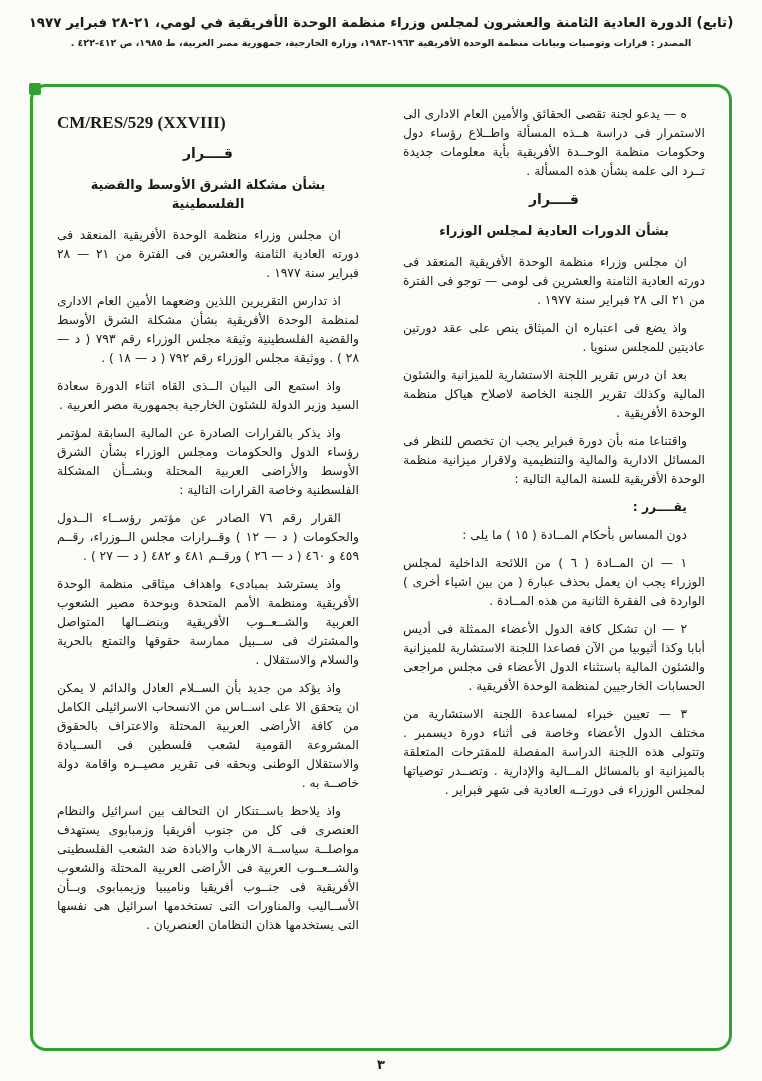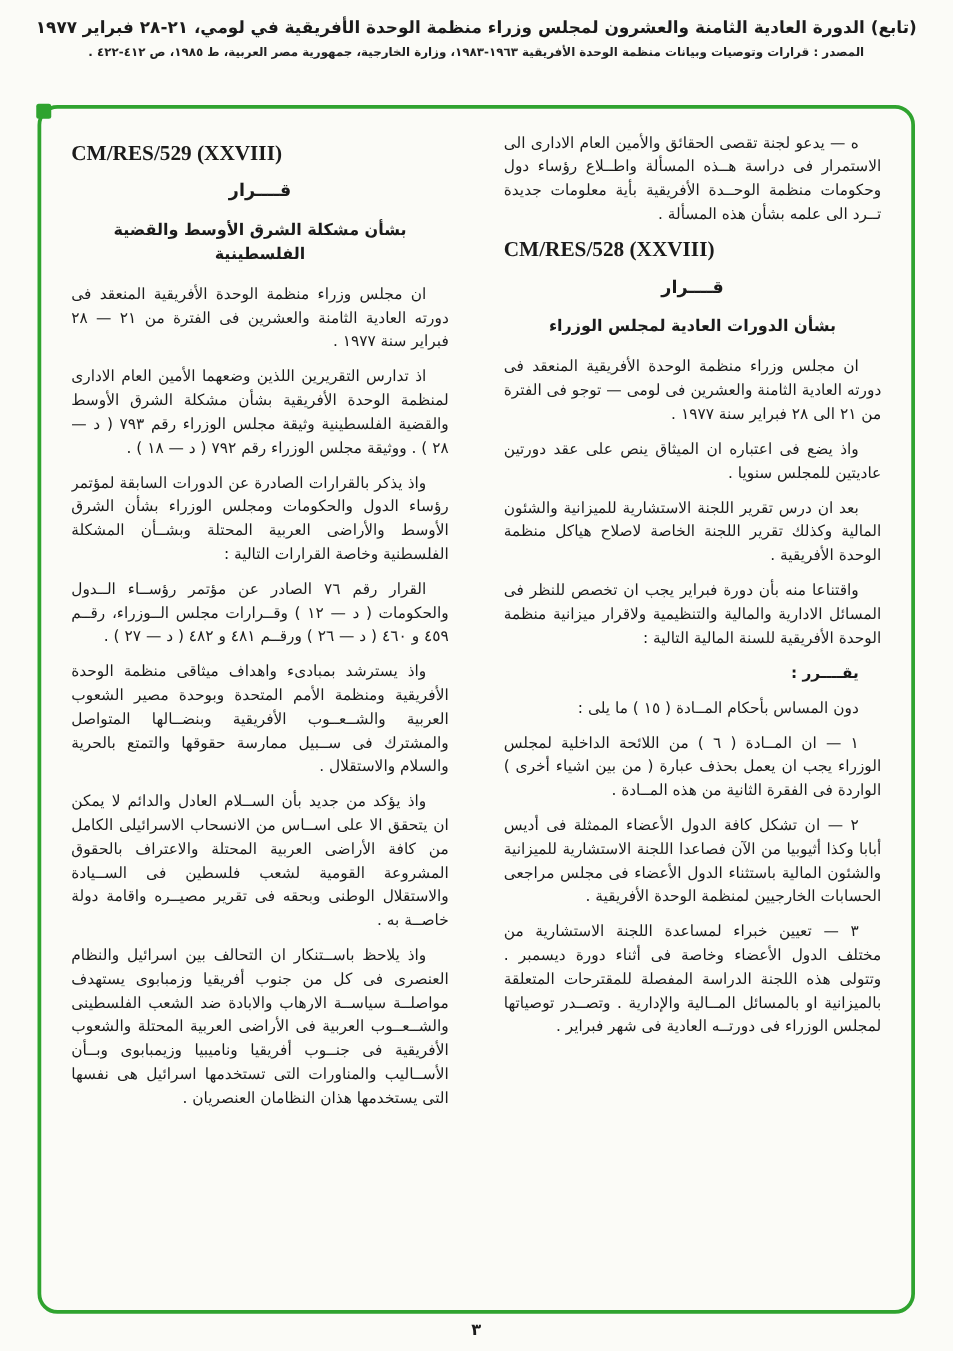--- a/index.html
+++ b/index.html
@@ -87,41 +87,41 @@
     <div class="header-line1">(تابع) الدورة العادية الثامنة والعشرون لمجلس وزراء منظمة الوحدة الأفريقية في لومي، ٢١-٢٨ فبراير ١٩٧٧</div>
     <div class="header-line2">المصدر : قرارات وتوصيات وبيانات منظمة الوحدة الأفريقية ١٩٦٣-١٩٨٣، وزارة الخارجية، جمهورية مصر العربية، ط ١٩٨٥، ص ٤١٢-٤٢٢ .</div>
   </div>
 
   <div class="border-box">
     <div class="corner-mark"></div>
     <div class="columns">
 
       <section class="col">
         <p>ه — يدعو لجنة تقصى الحقائق والأمين العام الادارى الى الاستمرار فى دراسة هــذه المسألة واطــلاع رؤساء دول وحكومات منظمة الوحــدة الأفريقية بأية معلومات جديدة تــرد الى علمه بشأن هذه المسألة .</p>
-        <div class="res-id">CM/RES/528 (XXVIII)</div>
         <div class="res-title">قــــرار</div>
         <div class="res-subtitle">بشأن الدورات العادية لمجلس الوزراء</div>
         <p>ان مجلس وزراء منظمة الوحدة الأفريقية المنعقد فى دورته العادية الثامنة والعشرين فى لومى — توجو فى الفترة من ٢١ الى ٢٨ فبراير سنة ١٩٧٧ .</p>
         <p>واذ يضع فى اعتباره ان الميثاق ينص على عقد دورتين عاديتين للمجلس سنويا .</p>
         <p>بعد ان درس تقرير اللجنة الاستشارية للميزانية والشئون المالية وكذلك تقرير اللجنة الخاصة لاصلاح هياكل منظمة الوحدة الأفريقية .</p>
         <p>واقتناعا منه بأن دورة فبراير يجب ان تخصص للنظر فى المسائل الادارية والمالية والتنظيمية ولاقرار ميزانية منظمة الوحدة الأفريقية للسنة المالية التالية :</p>
         <p class="decree">يقــــرر :</p>
         <p>دون المساس بأحكام المــادة ( ١٥ ) ما يلى :</p>
         <p>١ — ان المــادة ( ٦ ) من اللائحة الداخلية لمجلس الوزراء يجب ان يعمل بحذف عبارة ( من بين اشياء أخرى ) الواردة فى الفقرة الثانية من هذه المــادة .</p>
         <p>٢ — ان تشكل كافة الدول الأعضاء الممثلة فى أديس أبابا وكذا أثيوبيا من الآن فصاعدا اللجنة الاستشارية للميزانية والشئون المالية باستثناء الدول الأعضاء فى مجلس مراجعى الحسابات الخارجيين لمنظمة الوحدة الأفريقية .</p>
         <p>٣ — تعيين خبراء لمساعدة اللجنة الاستشارية من مختلف الدول الأعضاء وخاصة فى أثناء دورة ديسمبر . وتتولى هذه اللجنة الدراسة المفصلة للمقترحات المتعلقة بالميزانية او بالمسائل المــالية والإدارية . وتصــدر توصياتها لمجلس الوزراء فى دورتــه العادية فى شهر فبراير .</p>
       </section>
 
       <section class="col">
         <div class="res-id">CM/RES/529 (XXVIII)</div>
         <div class="res-title">قــــرار</div>
         <div class="res-subtitle">بشأن مشكلة الشرق الأوسط والقضية الفلسطينية</div>
         <p>ان مجلس وزراء منظمة الوحدة الأفريقية المنعقد فى دورته العادية الثامنة والعشرين فى الفترة من ٢١ — ٢٨ فبراير سنة ١٩٧٧ .</p>
         <p>اذ تدارس التقريرين اللذين وضعهما الأمين العام الادارى لمنظمة الوحدة الأفريقية بشأن مشكلة الشرق الأوسط والقضية الفلسطينية وثيقة مجلس الوزراء رقم ٧٩٣ ( د — ٢٨ ) . ووثيقة مجلس الوزراء رقم ٧٩٢ ( د — ١٨ ) .</p>
-        <p>واذ يذكر بالقرارات الصادرة عن الدورات السابقة لمؤتمر رؤساء الدول والحكومات ومجلس الوزراء بشأن الشرق الأوسط والأراضى العربية المحتلة وبشــأن المشكلة الفلسطنية وخاصة القرارات التالية :</p>
+        <p>واذ استمع الى البيان الــذى القاه اثناء الدورة سعادة السيد وزير الدولة للشئون الخارجية بجمهورية مصر العربية .</p>
+        <p>واذ يذكر بالقرارات الصادرة عن المالية السابقة لمؤتمر رؤساء الدول والحكومات ومجلس الوزراء بشأن الشرق الأوسط والأراضى العربية المحتلة وبشــأن المشكلة الفلسطنية وخاصة القرارات التالية :</p>
         <p>القرار رقم ٧٦ الصادر عن مؤتمر رؤســاء الــدول والحكومات ( د — ١٢ ) وقــرارات مجلس الــوزراء، رقــم ٤٥٩ و ٤٦٠ ( د — ٢٦ ) ورقــم ٤٨١ و ٤٨٢ ( د — ٢٧ ) .</p>
         <p>واذ يسترشد بمبادىء واهداف ميثاقى منظمة الوحدة الأفريقية ومنظمة الأمم المتحدة وبوحدة مصير الشعوب العربية والشــعــوب الأفريقية وبنضــالها المتواصل والمشترك فى ســبيل ممارسة حقوقها والتمتع بالحرية والسلام والاستقلال .</p>
         <p>واذ يؤكد من جديد بأن الســلام العادل والدائم لا يمكن ان يتحقق الا على اســاس من الانسحاب الاسرائيلى الكامل من كافة الأراضى العربية المحتلة والاعتراف بالحقوق المشروعة القومية لشعب فلسطين فى الســيادة والاستقلال الوطنى وبحقه فى تقرير مصيــره واقامة دولة خاصــة به .</p>
         <p>واذ يلاحظ باســتنكار ان التحالف بين اسرائيل والنظام العنصرى فى كل من جنوب أفريقيا وزمبابوى يستهدف مواصلــة سياســة الارهاب والابادة ضد الشعب الفلسطينى والشــعــوب العربية فى الأراضى العربية المحتلة والشعوب الأفريقية فى جنــوب أفريقيا وناميبيا وزيمبابوى وبــأن الأســاليب والمناورات التى تستخدمها اسرائيل هى نفسها التى يستخدمها هذان النظامان العنصريان .</p>
       </section>
 
     </div>
   </div>
 
   <div class="page-number">٣</div>

